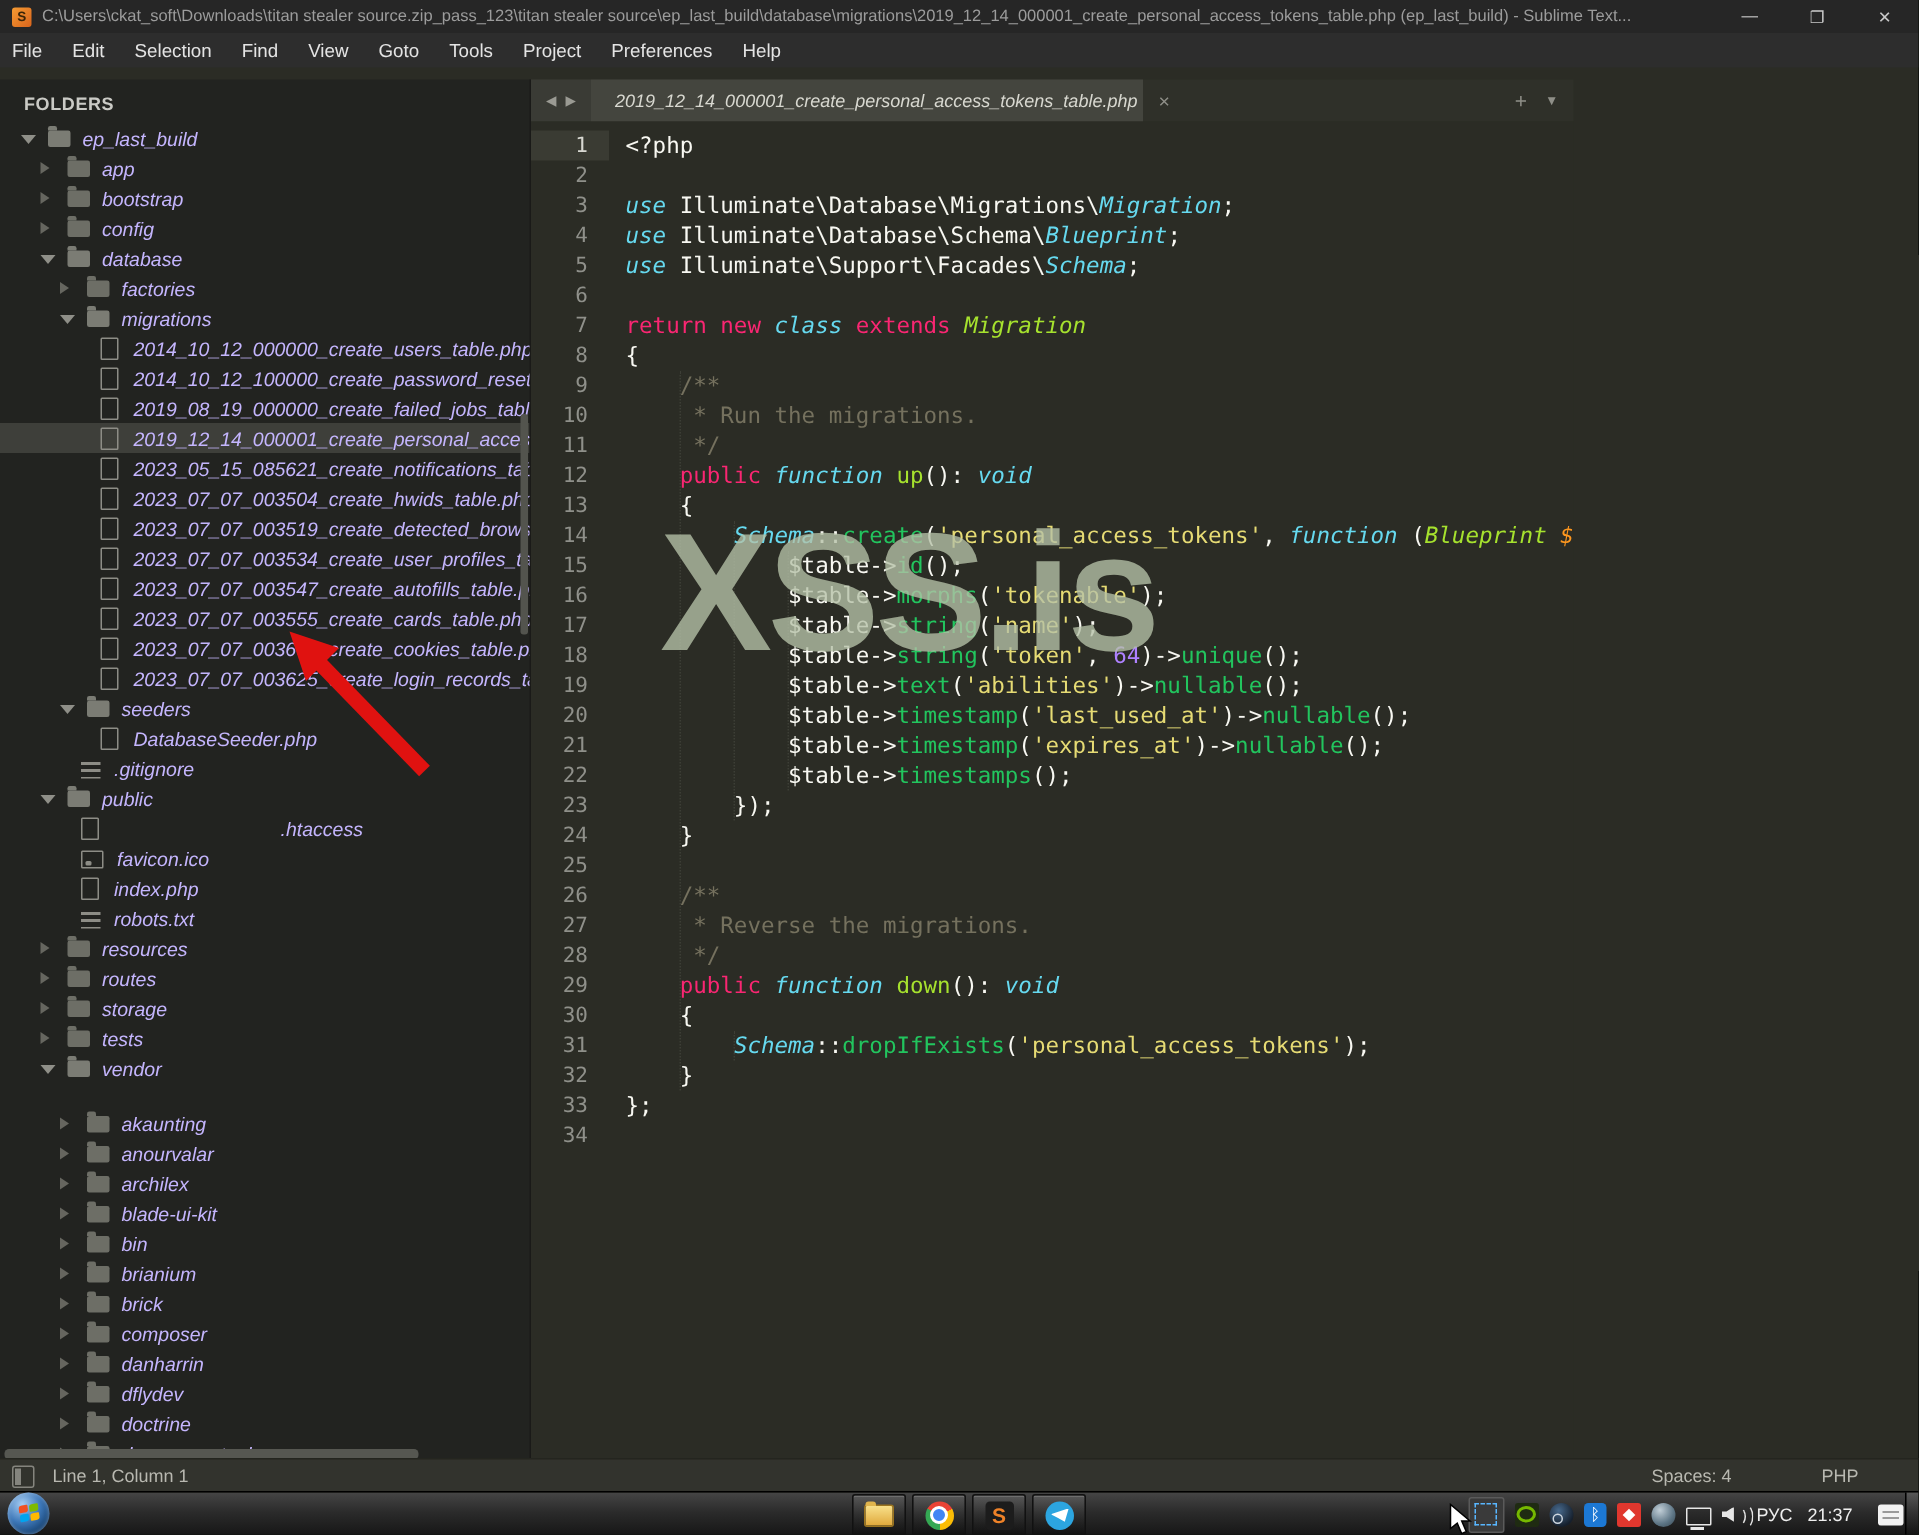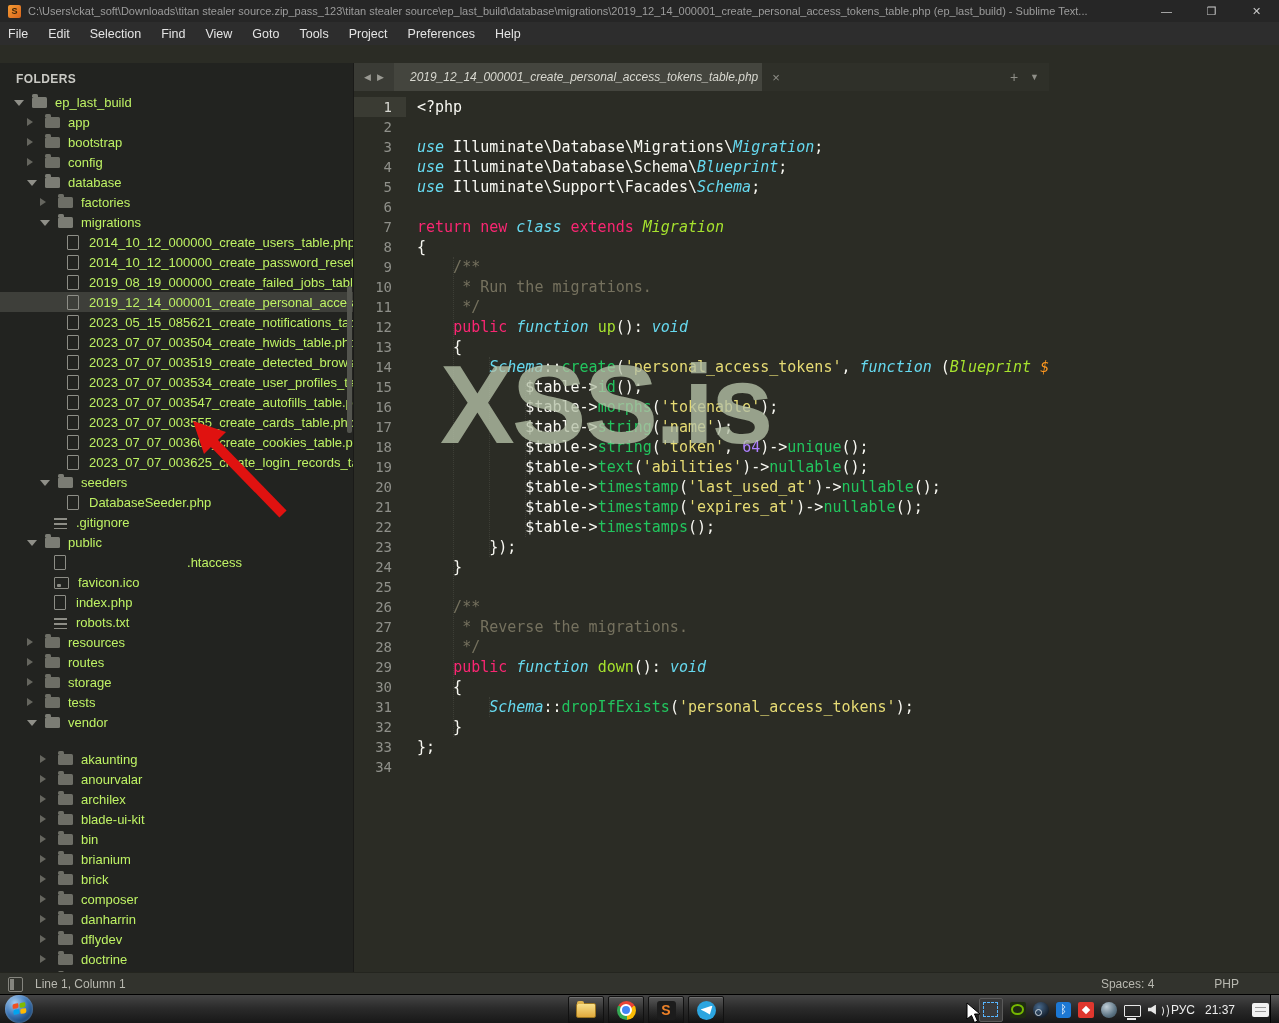--- a/index.html
+++ b/index.html
@@ -17,30 +17,30 @@
   .tb-controls{display:flex;align-items:center;height:100%;}
   .tb-btn{width:45px;text-align:center;color:#c8c8c8;font-size:11px;cursor:default;}
 
   
   .menubar{position:absolute;left:0;top:22px;width:1279px;height:23px;background:#2d2d2d;
            display:flex;align-items:center;color:#e4e4e4;font-size:12.5px;}
   .menu-item{padding:0 10px;height:100%;display:flex;align-items:center;}
   .menu-item:first-child{padding-left:8px;}
 
   
-  .main{position:absolute;left:0;top:63px;width:1049px;height:927px;display:flex;}
+  .main{position:absolute;left:0;top:53px;width:1049px;height:927px;display:flex;}
 
   
   .sidebar{width:353px;background:#222320;position:relative;overflow:hidden;border-right:1px solid #1a1a18;}
   .folders-header{position:absolute;left:16px;top:9px;color:#cacac5;font-weight:bold;
                   font-size:12px;letter-spacing:.4px;}
   .tree{position:absolute;left:0;top:29px;right:0;}
   .tree-row{height:20px;display:flex;align-items:center;white-space:nowrap;position:relative;}
   .tree-row.selected{background:#3e3f3a;}
-  .tree-label{color:#bef264;font-size:13px;margin-left:8px;}
+  .tree-label{color:#c4b5fd;font-size:13px;margin-left:8px;font-style:italic;}
   .tri{width:0;height:0;position:absolute;}
   .tri.open{border-left:5px solid transparent;border-right:5px solid transparent;border-top:6px solid #8f8f88;margin-top:1px;}
   .tri.closed{border-top:4.5px solid transparent;border-bottom:4.5px solid transparent;border-left:6px solid #66665f;}
   .ic{position:absolute;}
   .ic-folder,.ic-folder-open{width:15px;height:11px;background:#6d6e66;border-radius:1.5px;margin-top:1px;}
   .ic-folder:before,.ic-folder-open:before{content:"";position:absolute;left:0;top:-3px;width:6px;height:3px;
        background:inherit;border-radius:1.5px 1.5px 0 0;}
   .ic-folder-open{background:#7b7c74;}
   .ic-file{width:10px;height:13px;border:1.5px solid #8d8d86;border-radius:1px;background:transparent;}
   .ic-lines{width:13px;height:11px;background:repeating-linear-gradient(#8d8d86 0 2px,transparent 2px 5px);margin-top:2px;}

